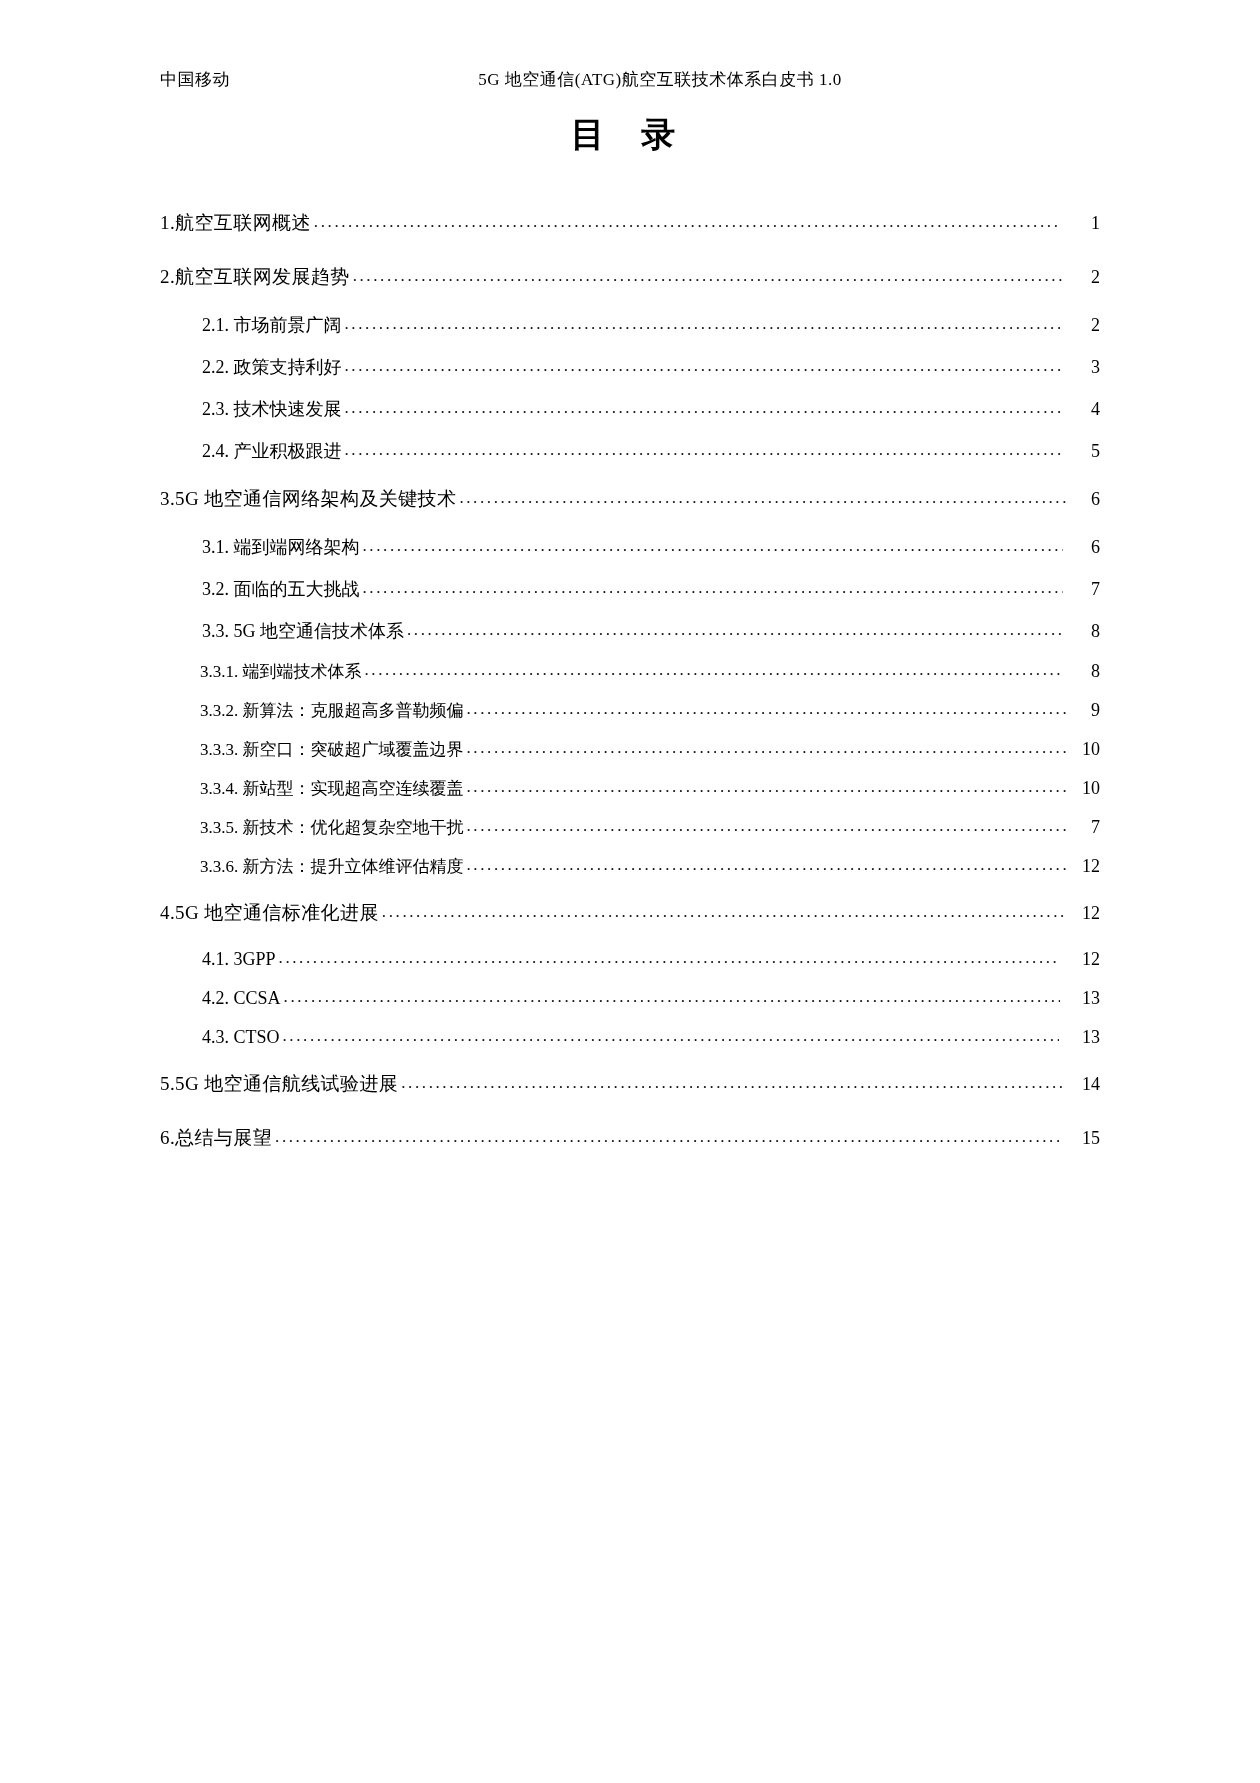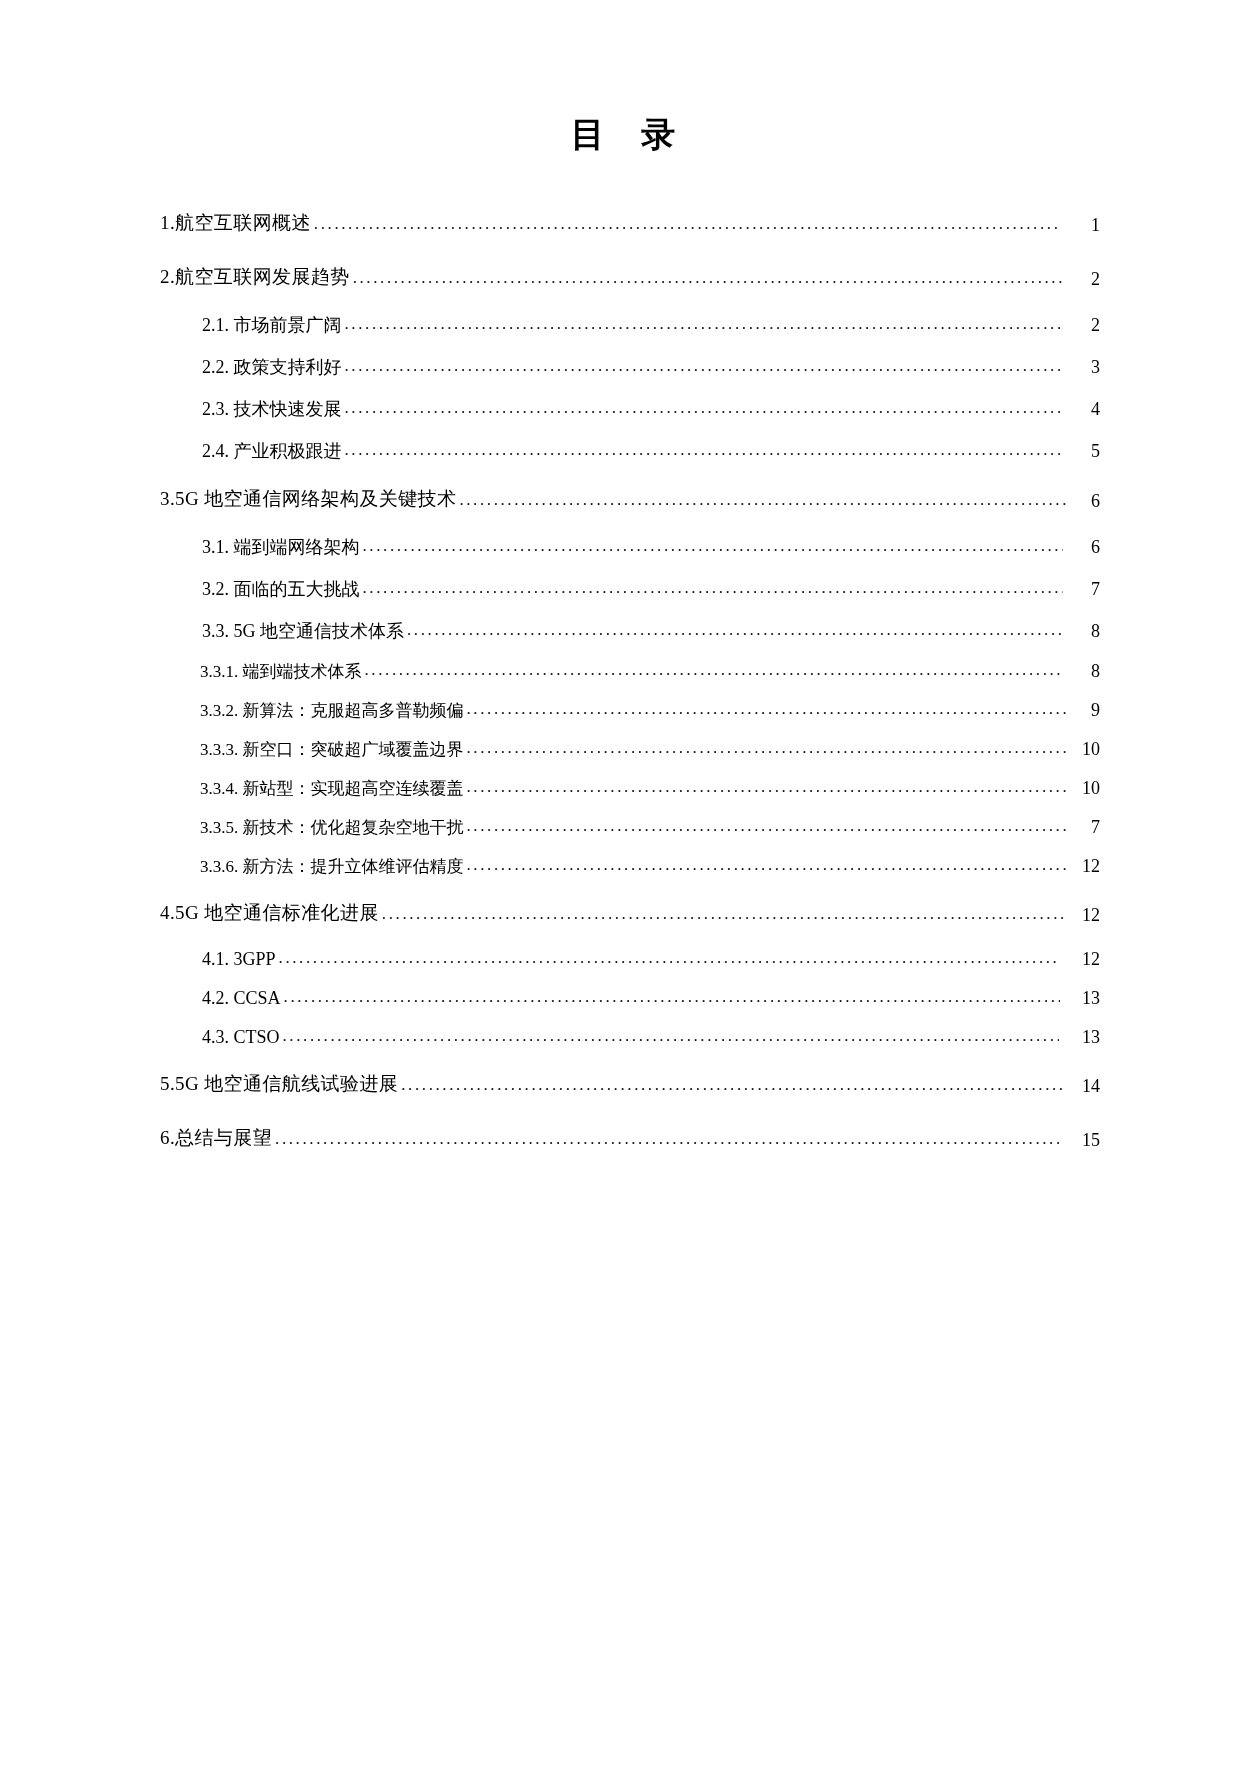--- a/index.html
+++ b/index.html
@@ -78,21 +78,20 @@
     text-align: right;
     min-width: 30px;
     font-size: 18px;
   }
 
   
   .lvl1 {
     font-size: 19px;
     padding: 14px 0 14px 0;
     margin-left: 0;
-    align-items: flex-end;
   }
   .lvl1 .toc-label { letter-spacing: 0.4px; }
 
   .lvl2 {
     font-size: 18px;
     padding: 9px 0 9px 0;
     margin-left: 42px;
   }
   .lvl3 {
     font-size: 17px;
@@ -102,20 +101,24 @@
   .toc-page-wrap {
     width: 46px;
     text-align: right;
   }
 </style>
 </head>
 <body>
 
 <div class="page">
 
+  <div class="header">
+    <div class="header-left">中国移动</div>
+    <div class="header-right">5G 地空通信(ATG)航空互联技术体系白皮书 1.0</div>
+  </div>
 
   <div class="toc-title">目  录</div>
 
   <div class="toc" id="toc-list">
       <div class="toc-entry lvl1">
         <span class="toc-label">1.航空互联网概述</span>
         <span class="toc-dots">...........................................................................................................................................</span>
         <span class="toc-page-wrap"><span class="toc-page">1</span></span>
       </div>
       <div class="toc-entry lvl1">

